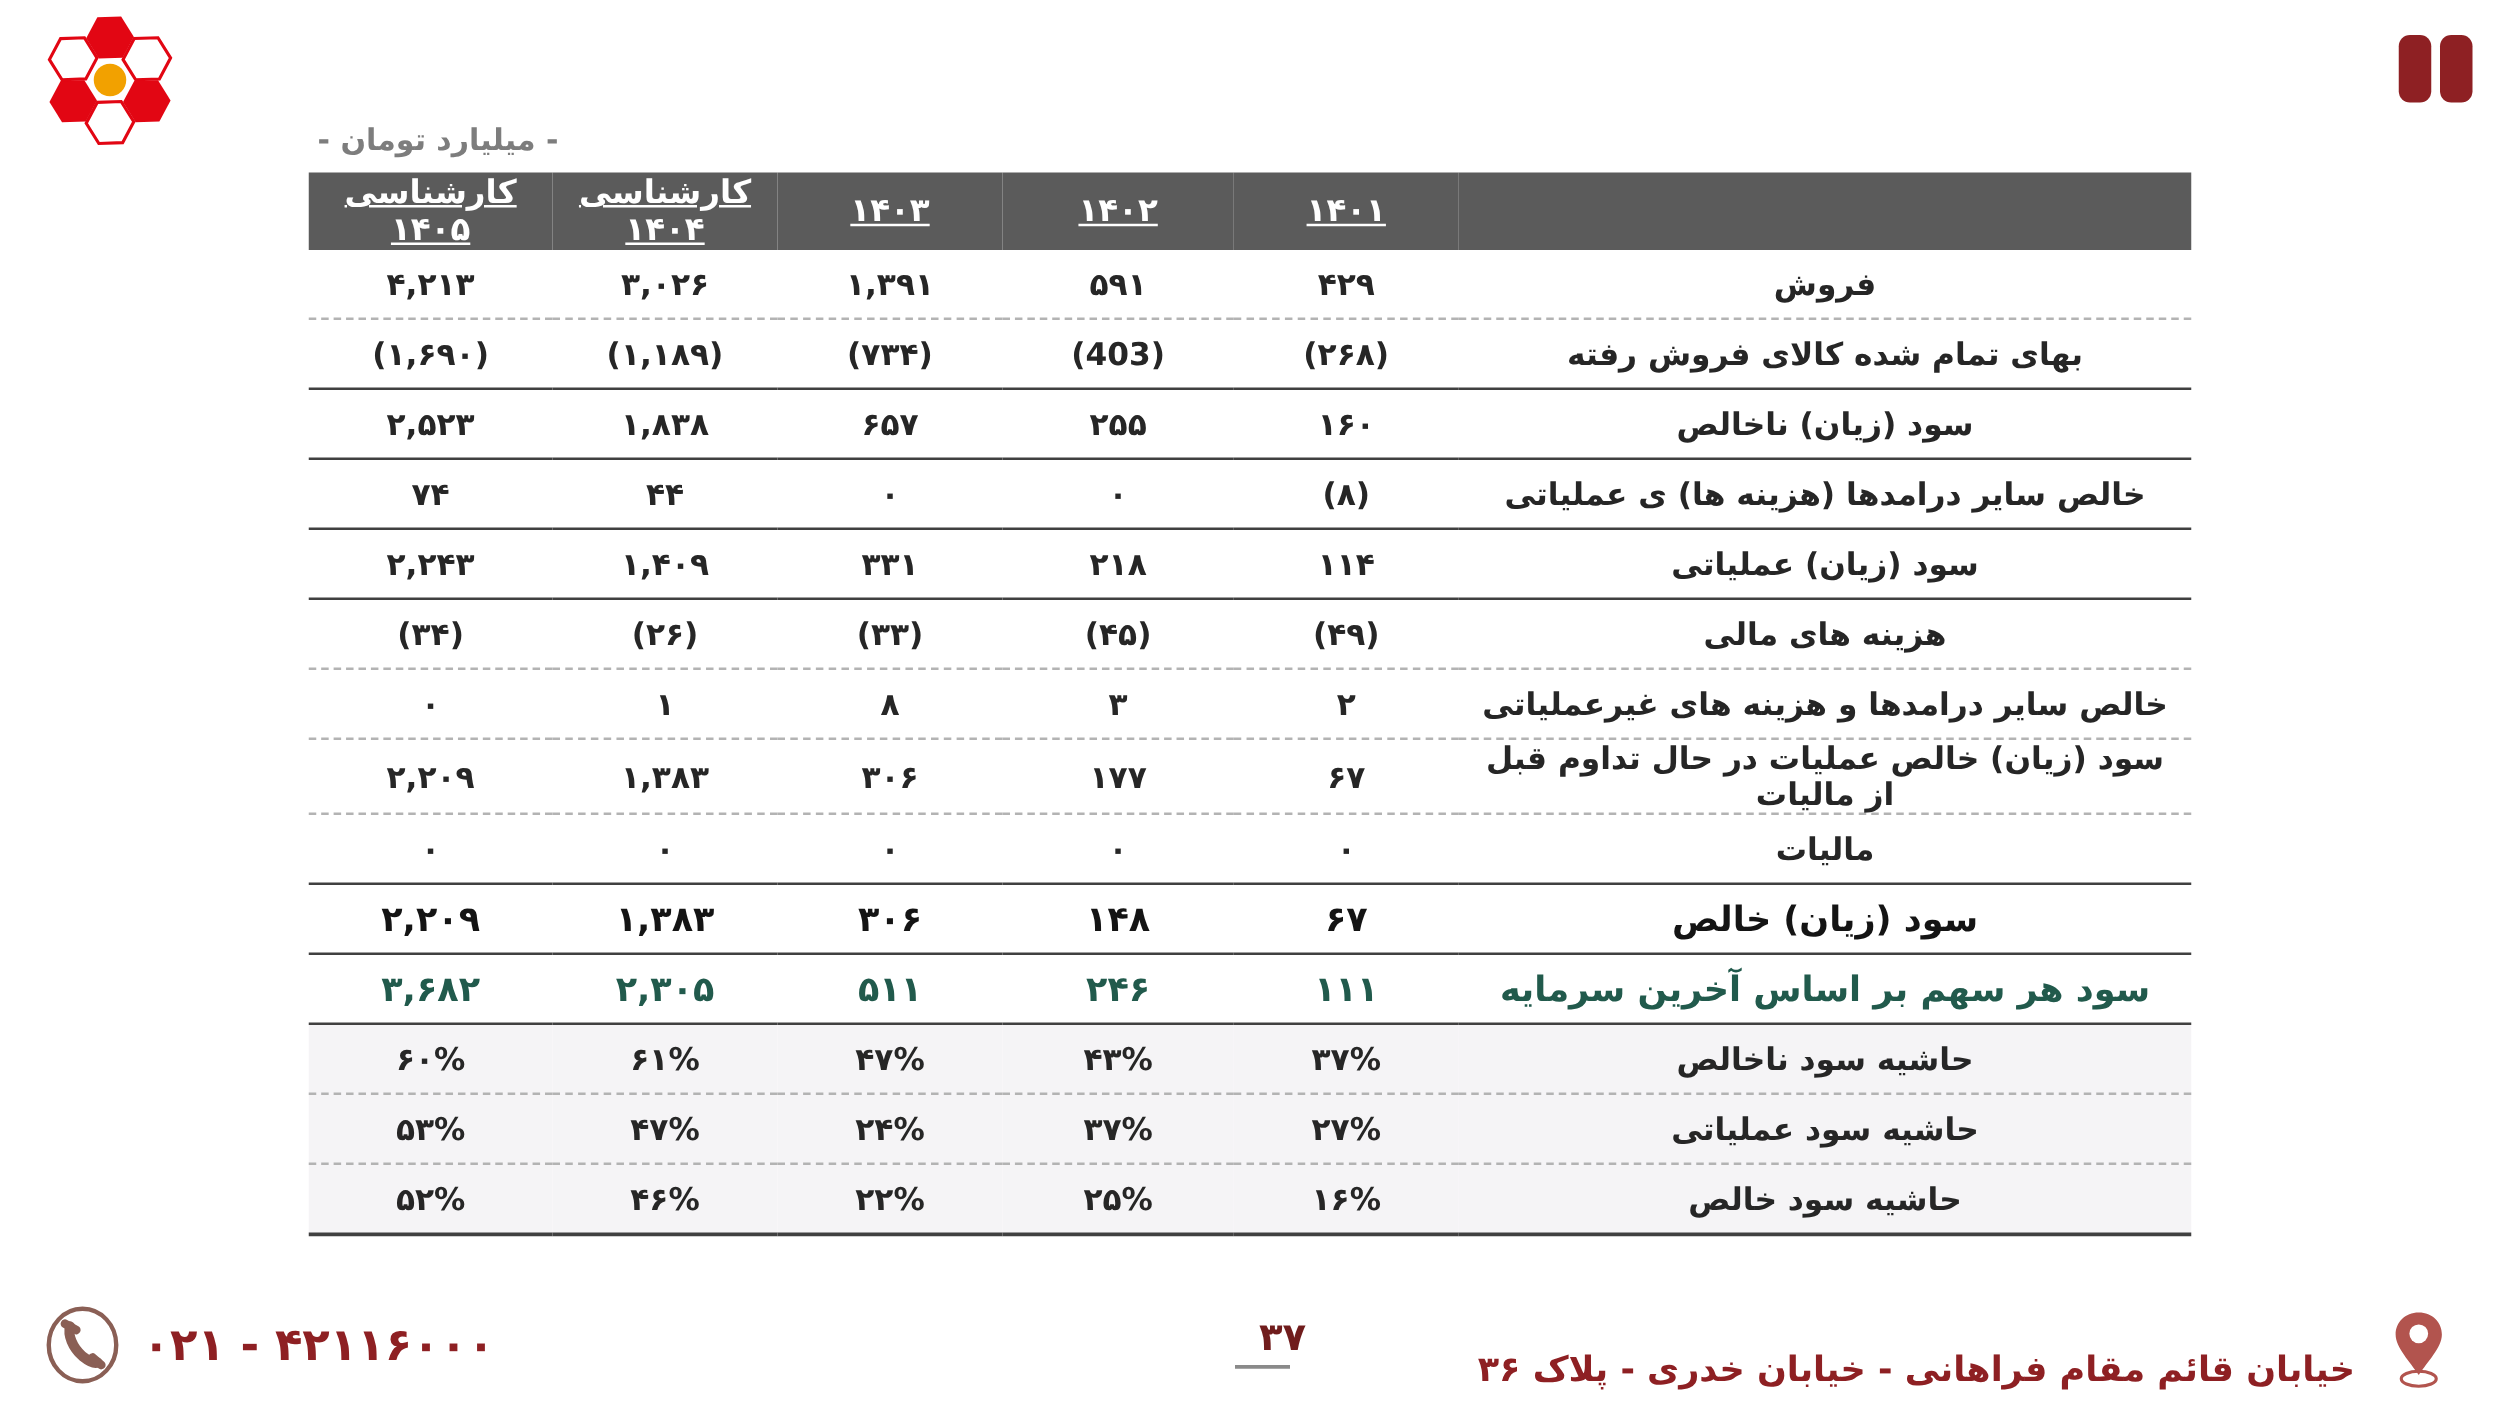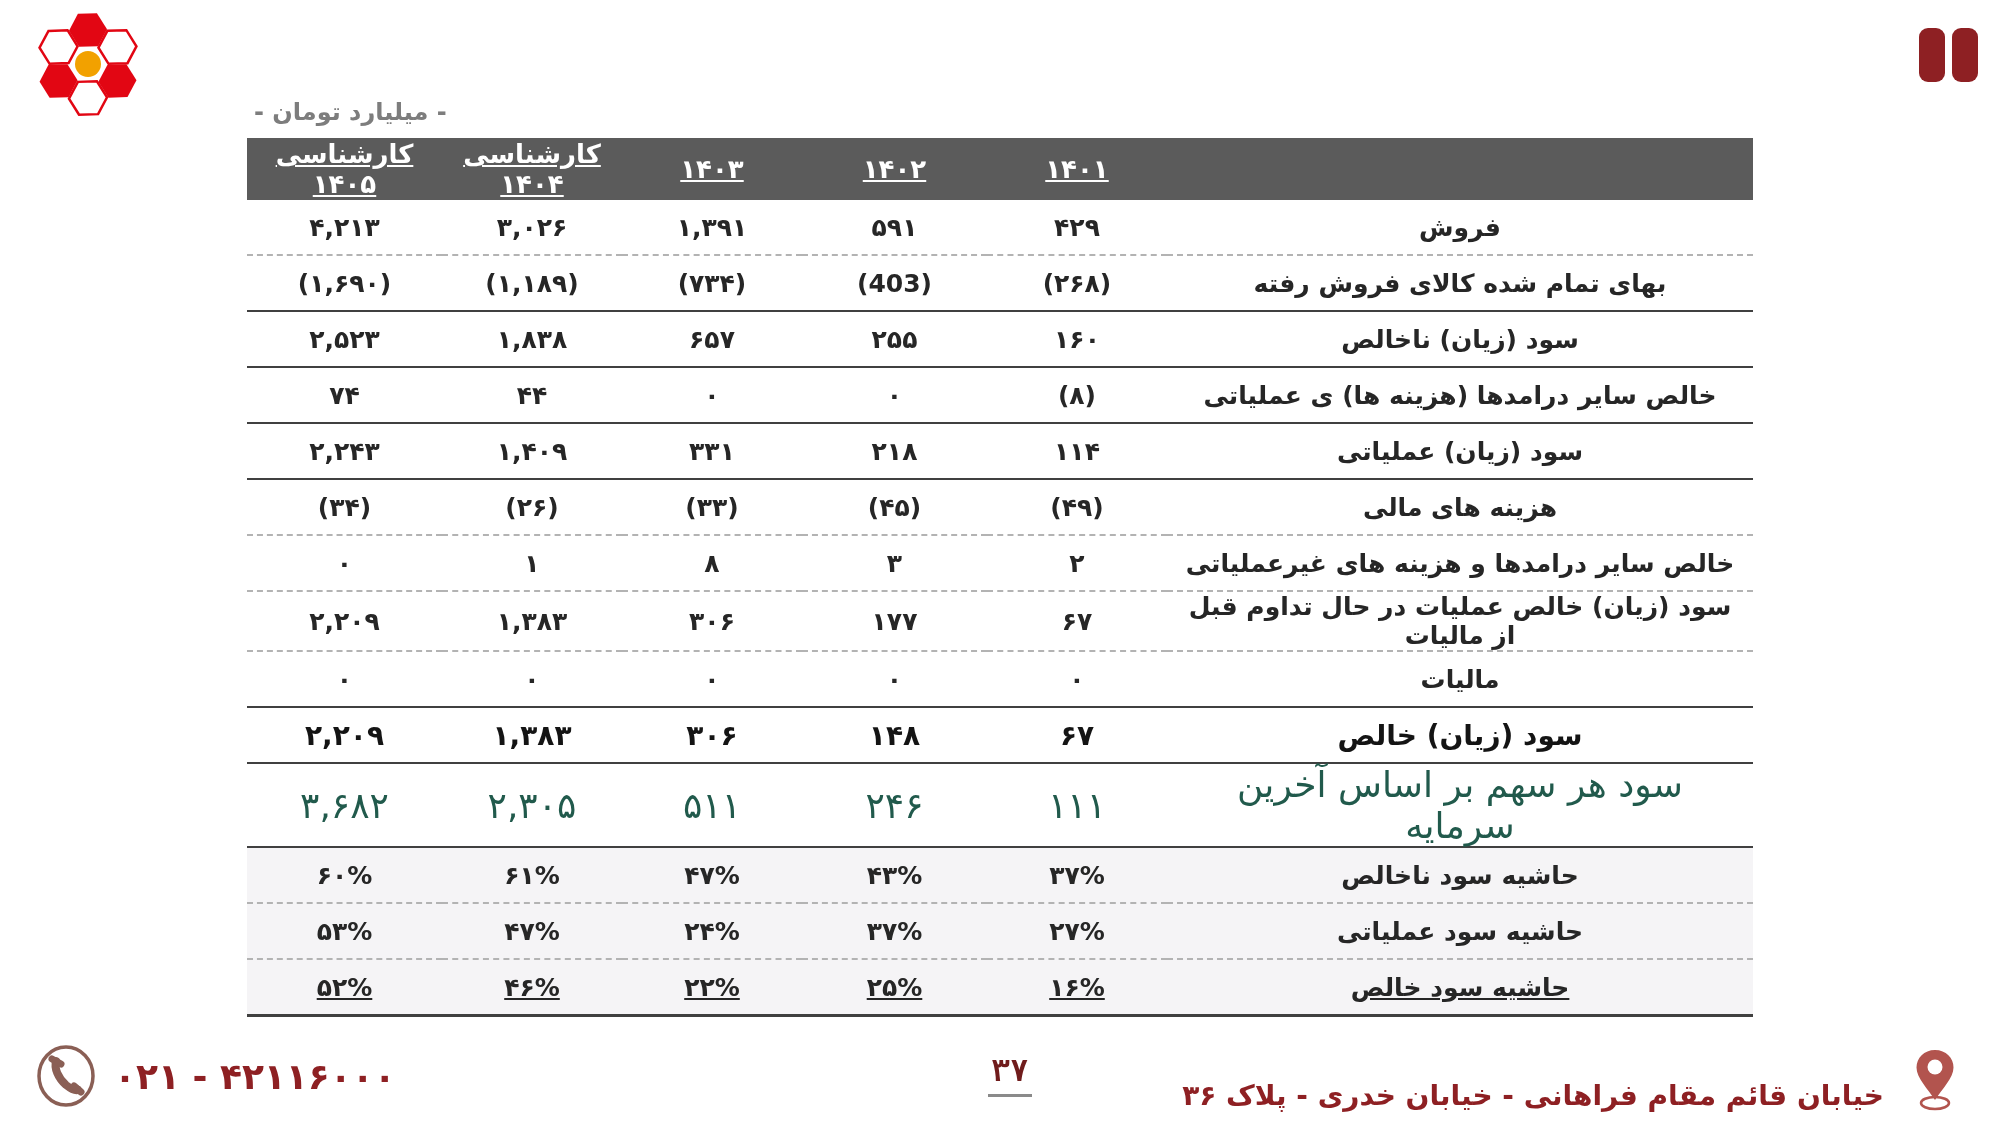--- a/index.html
+++ b/index.html
@@ -15,30 +15,30 @@
   .unit-note{position:absolute;left:254px;top:98px;direction:rtl;font-size:24px;font-weight:bold;color:var(--gray-note);}
 
   
   table.pl{position:absolute;left:247px;top:138px;width:1506px;border-collapse:collapse;table-layout:fixed;direction:ltr;}
   table.pl th{background:var(--header-bg);color:#ffffff;font-weight:bold;font-size:26px;height:52px;text-align:center;direction:rtl;text-decoration:underline;}
   table.pl td{height:52px;text-align:center;vertical-align:middle;font-size:25px;font-weight:600;color:#262626;}
   td.num{direction:ltr;}
   td.label-cell{direction:rtl;font-size:25px;padding:0 10px;}
   tr.div-dashed td{border-bottom:2px dashed var(--line-dash);}
   tr.div-solid td{border-bottom:2px solid var(--line-dark);}
-  tr.div-solid-thick td{border-bottom:3px solid var(--line-dark);text-decoration:underline;}
+  tr.div-solid-thick td{border-bottom:3px solid var(--line-dark);}
   tr.row-pct{background:var(--pct-bg);}
   tr.row-bold td{font-weight:800;font-size:28px;color:#141414;}
-  tr.row-eps td{font-weight:400;font-size:36px;color:var(--teal);margin-top:14px;}
+  tr.row-eps td{font-weight:700;font-size:28px;color:var(--teal);margin-top:14px;}
   td.neg{color:var(--red);}
 
   
   .phone-wrap{position:absolute;left:34px;top:1044px;display:flex;align-items:center;gap:16px;}
   .phone-number{direction:ltr;font-size:36px;font-weight:bold;color:var(--maroon);letter-spacing:4px;}
-  .page-num-wrap{position:absolute;left:975px;top:1052px;width:70px;text-align:center;font-family:Liberation Mono, monospace;}
+  .page-num-wrap{position:absolute;left:975px;top:1052px;width:70px;text-align:right;}
   .page-num{font-size:31px;font-weight:bold;color:var(--pagenum);}
   .page-num-line{margin:4px auto 0;width:44px;height:3px;background:#8a8a8a;}
   .address-wrap{position:absolute;right:42px;top:1046px;display:flex;align-items:flex-end;gap:28px;}
   .address-text{direction:rtl;font-size:28px;font-weight:bold;color:var(--maroon);}
 </style>
 </head>
 <body>
 
 <div class="page">
 

